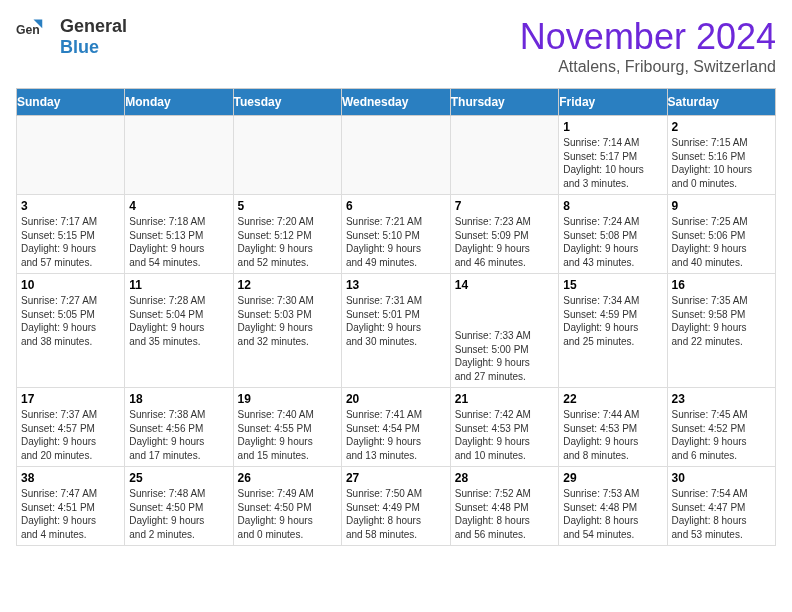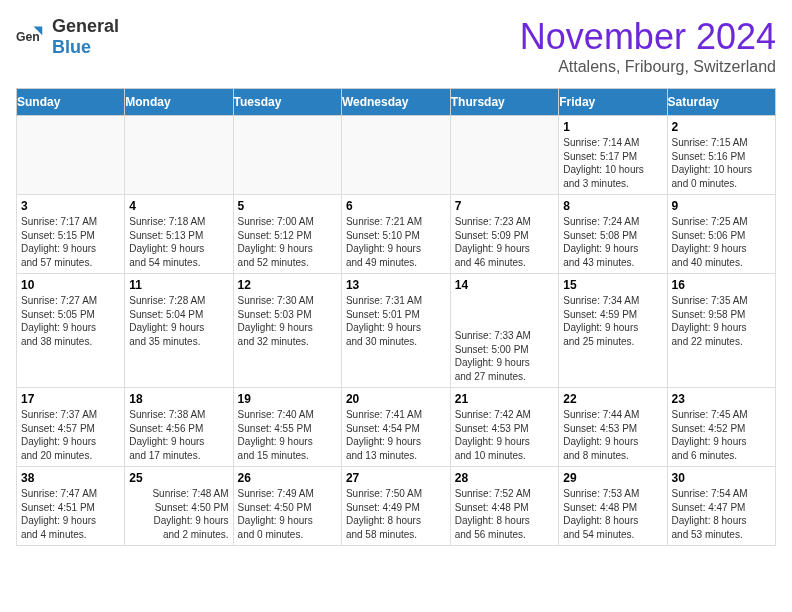--- a/index.html
+++ b/index.html
@@ -11,22 +11,21 @@
       padding: 16px;
     }
     .header-area {
       display: flex;
       justify-content: space-between;
       align-items: flex-start;
       margin-bottom: 12px;
     }
     .logo {
       display: flex;
-      align-items: center;
-      gap: 8px;
+      gap: 16px;
     }
     .logo-text-general {
       font-size: 18px;
       font-weight: bold;
       color: #333;
     }
     .logo-text-blue {
       font-size: 18px;
       font-weight: bold;
       color: #2a7fc1;
@@ -151,21 +150,21 @@
         </td>
         <td>
           <span class="day-number">4</span>
           <div class="day-info" style="white-space: pre-line;">Sunrise: 7:18 AM
 Sunset: 5:13 PM
 Daylight: 9 hours
 and 54 minutes.</div>
         </td>
         <td>
           <span class="day-number">5</span>
-          <div class="day-info" style="white-space: pre-line;">Sunrise: 7:00 AM
+          <div class="day-info" style="white-space: pre-line;">Sunrise: 7:20 AM
 Sunset: 5:12 PM
 Daylight: 9 hours
 and 52 minutes.</div>
         </td>
         <td>
           <span class="day-number">6</span>
           <div class="day-info" style="white-space: pre-line;">Sunrise: 7:21 AM
 Sunset: 5:10 PM
 Daylight: 9 hours
 and 49 minutes.</div>
@@ -297,21 +296,21 @@
       <tr>
         <td>
           <span class="day-number">38</span>
           <div class="day-info" style="white-space: pre-line;">Sunrise: 7:47 AM
 Sunset: 4:51 PM
 Daylight: 9 hours
 and 4 minutes.</div>
         </td>
         <td>
           <span class="day-number">25</span>
-          <div class="day-info" style="white-space: pre-line; text-align: right;">Sunrise: 7:48 AM
+          <div class="day-info" style="white-space: pre-line;">Sunrise: 7:48 AM
 Sunset: 4:50 PM
 Daylight: 9 hours
 and 2 minutes.</div>
         </td>
         <td>
           <span class="day-number">26</span>
           <div class="day-info" style="white-space: pre-line;">Sunrise: 7:49 AM
 Sunset: 4:50 PM
 Daylight: 9 hours
 and 0 minutes.</div>

